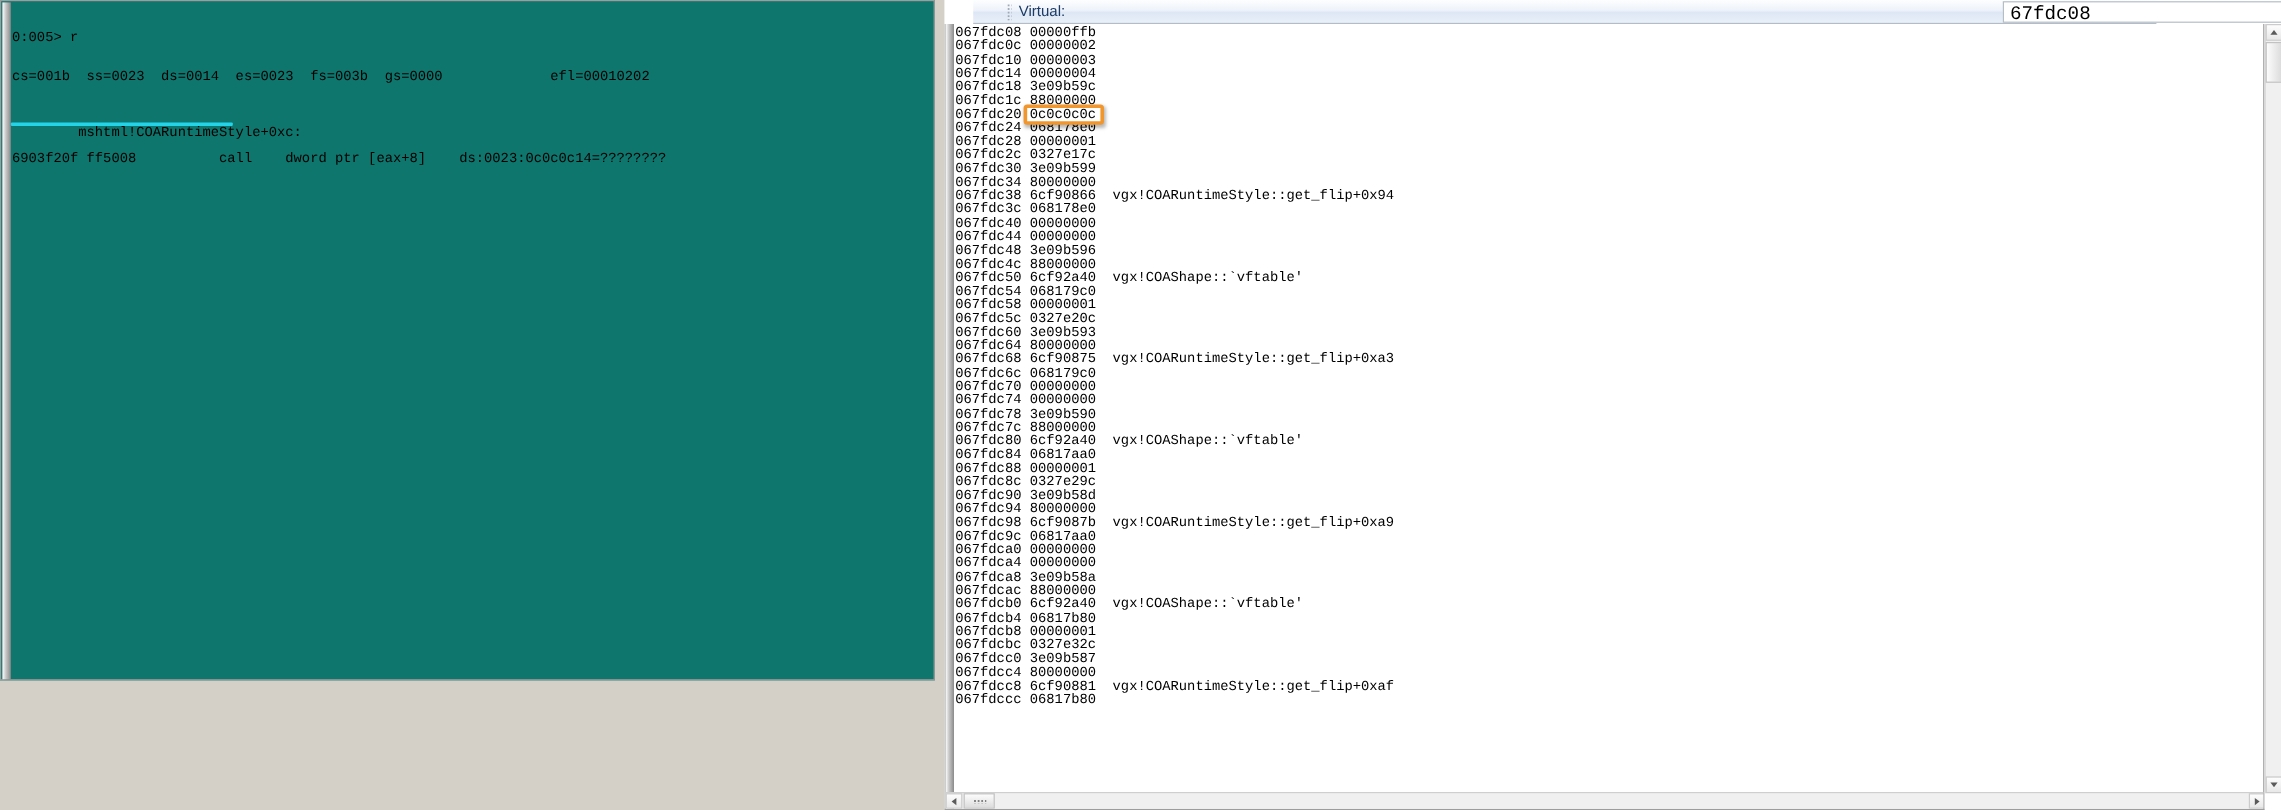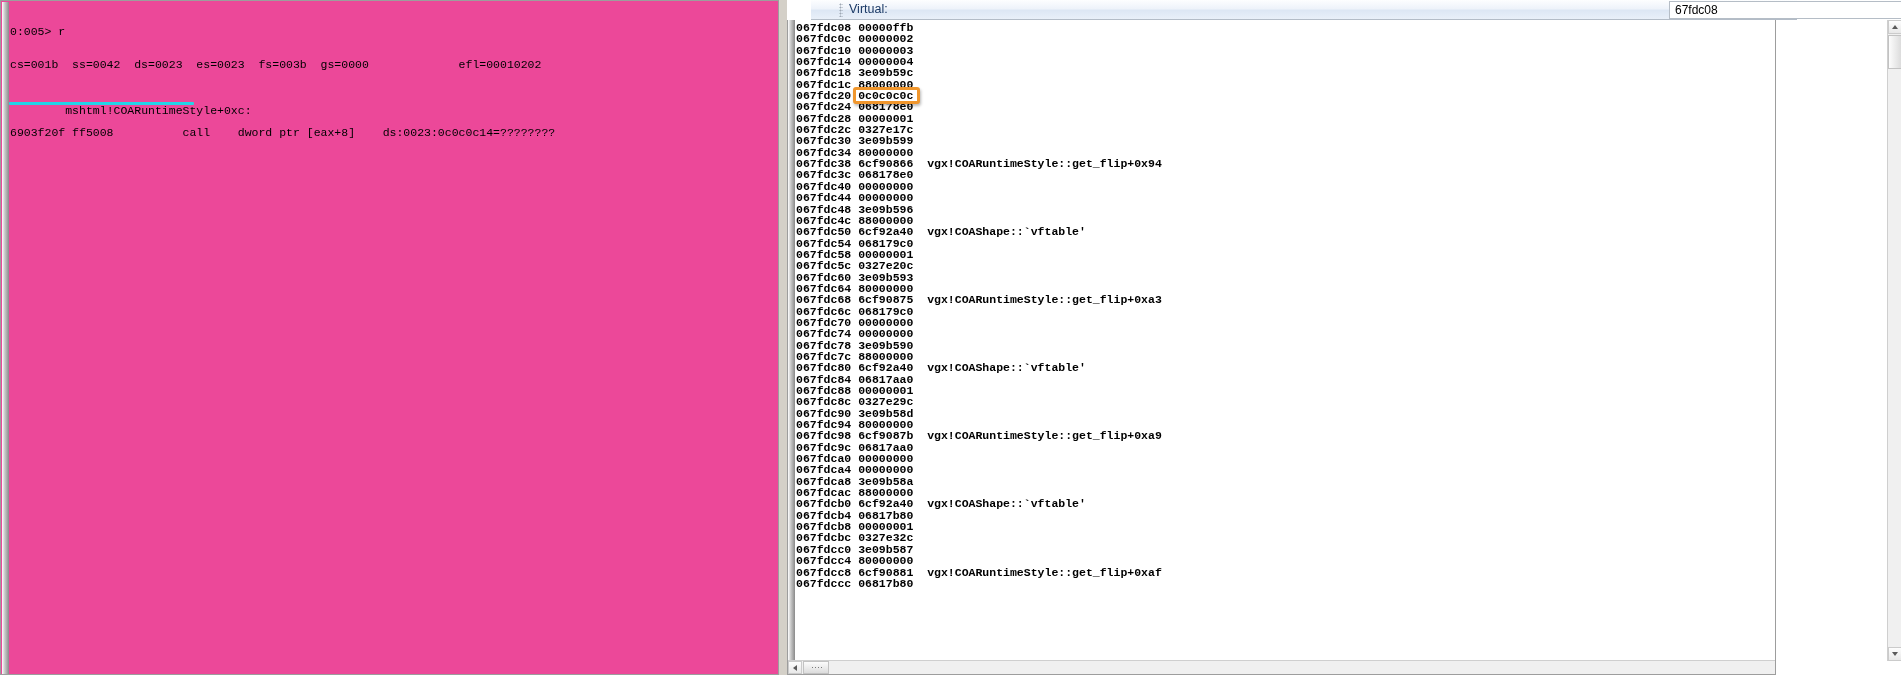--- a/index.html
+++ b/index.html
@@ -16,22 +16,22 @@
     overflow: hidden;
     background: #d4d0c8;
   }
 
   
   #cmd-pane {
     position: absolute;
     left: 0px;
     top: 0px;
     width: 779px;
-    height: 675px;
-    background: #ec4899;
+    height: 567px;
+    background: #0f766e;
     border: 1px solid #9d9d9d;
     box-sizing: border-box;
     overflow: hidden;
   }
   #cmd-gutter {
     position: absolute;
     left: 1px;
     top: 1px;
     width: 7px;
     height: 673px;
@@ -99,51 +99,50 @@
   .tb-label {
     position: absolute;
     font-family: "Liberation Sans", sans-serif;
     font-size: 12.5px;
     color: #1b3a66;
     top: 2px;
     white-space: nowrap;
   }
   .tb-value {
     position: absolute;
-    font-family: Liberation Sans, sans-serif;
-    font-size: 12px;
+    font-family: Liberation Mono, monospace;
+    font-size: 16px;
     color: #000000;
     top: 3px;
     white-space: nowrap;
   }
   #virtual-input {
     position: absolute;
     left: 858px;
     top: 1px;
     width: 410px;
     height: 18px;
     background: #ffffff;
     border: 1px solid #b5bdc6;
     box-sizing: border-box;
   }
 
   
   #mem-body {
     position: absolute;
     left: 0px;
     top: 20px;
-    width: 989px;
+    width: 1100px;
     height: 655px;
     background: #ffffff;
     border-left: 1px solid #9d9d9d;
     border-right: 1px solid #9d9d9d;
     border-bottom: 1px solid #9d9d9d;
     box-sizing: border-box;
     overflow: hidden;
-    font-weight: bold;
   }
   #mem-gutter {
     position: absolute;
     left: 0px;
     top: 0px;
     width: 7px;
     height: 655px;
     background: linear-gradient(to right, #ffffff 0%, #c9c9c9 40%, #8a8a8a 100%);
   }
   #mem-list {
@@ -265,21 +264,21 @@
 </style>
 </head>
 <body>
 
 <div id="app">
 
   <div id="cmd-pane">
     <div id="cmd-gutter"></div>
     <div id="cmd-text">
       <div class="cmd-line">0:005&gt; r</div>
-      <div class="cmd-line">cs=001b  ss=0042  ds=0023  es=0023  fs=003b  gs=0000             efl=00010202</div>
+      <div class="cmd-line">cs=001b  ss=0023  ds=0014  es=0023  fs=003b  gs=0000             efl=00010202</div>
       <div class="cmd-line">
         <span>mshtml!COARuntimeStyle+0xc:</span>
         <span class="uline cyan" style="left:-1px; top:9px; width:185px;"></span>
       </div>
       <div class="cmd-line">6903f20f ff5008          call    dword ptr [eax+8]    ds:0023:0c0c0c14=????????</div>
     </div>
   </div>
 
   <div id="mem-pane">
 

